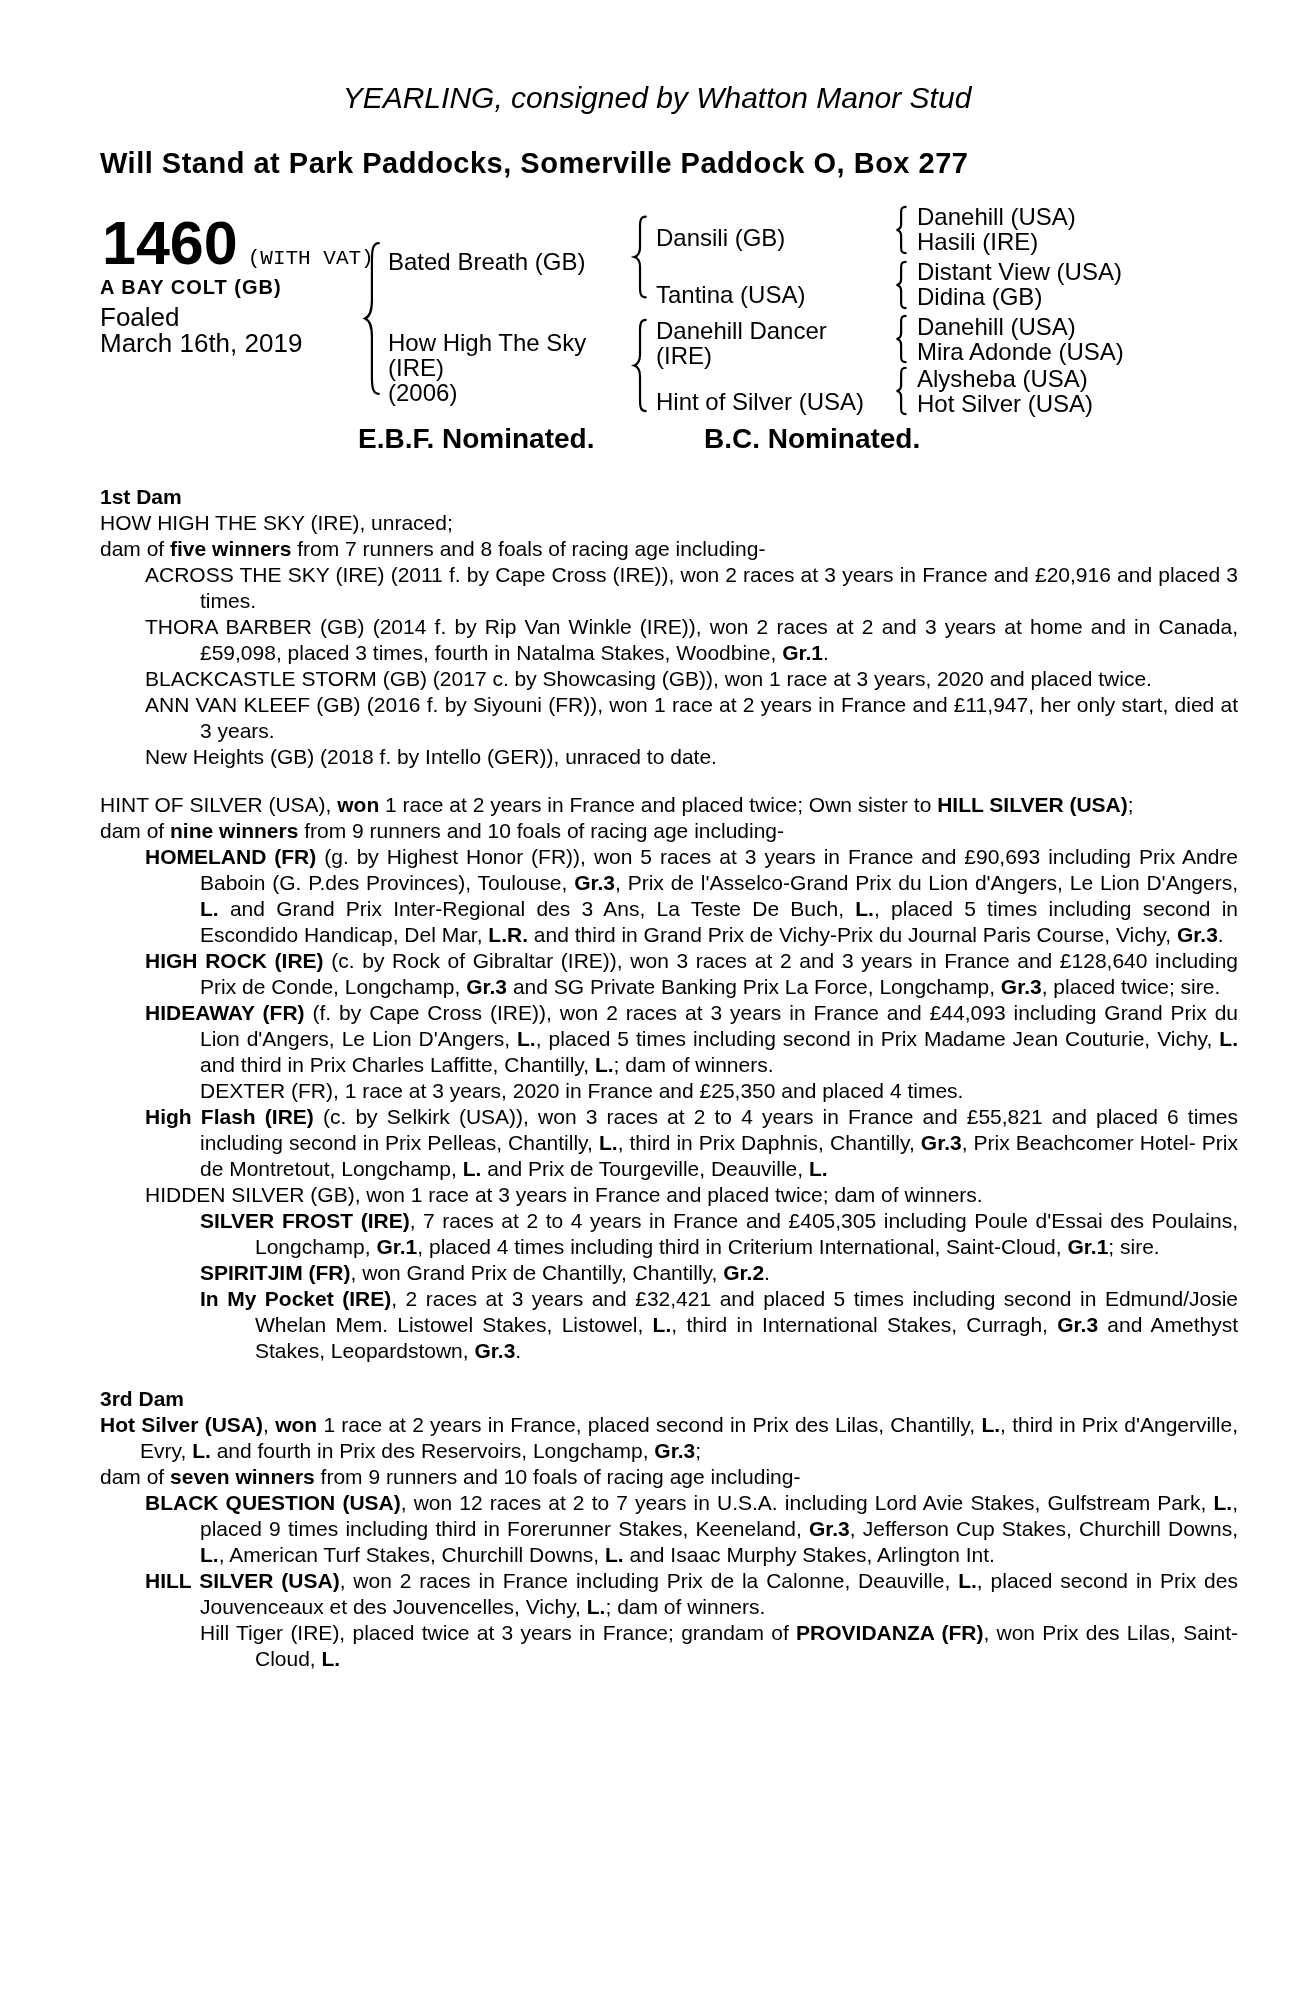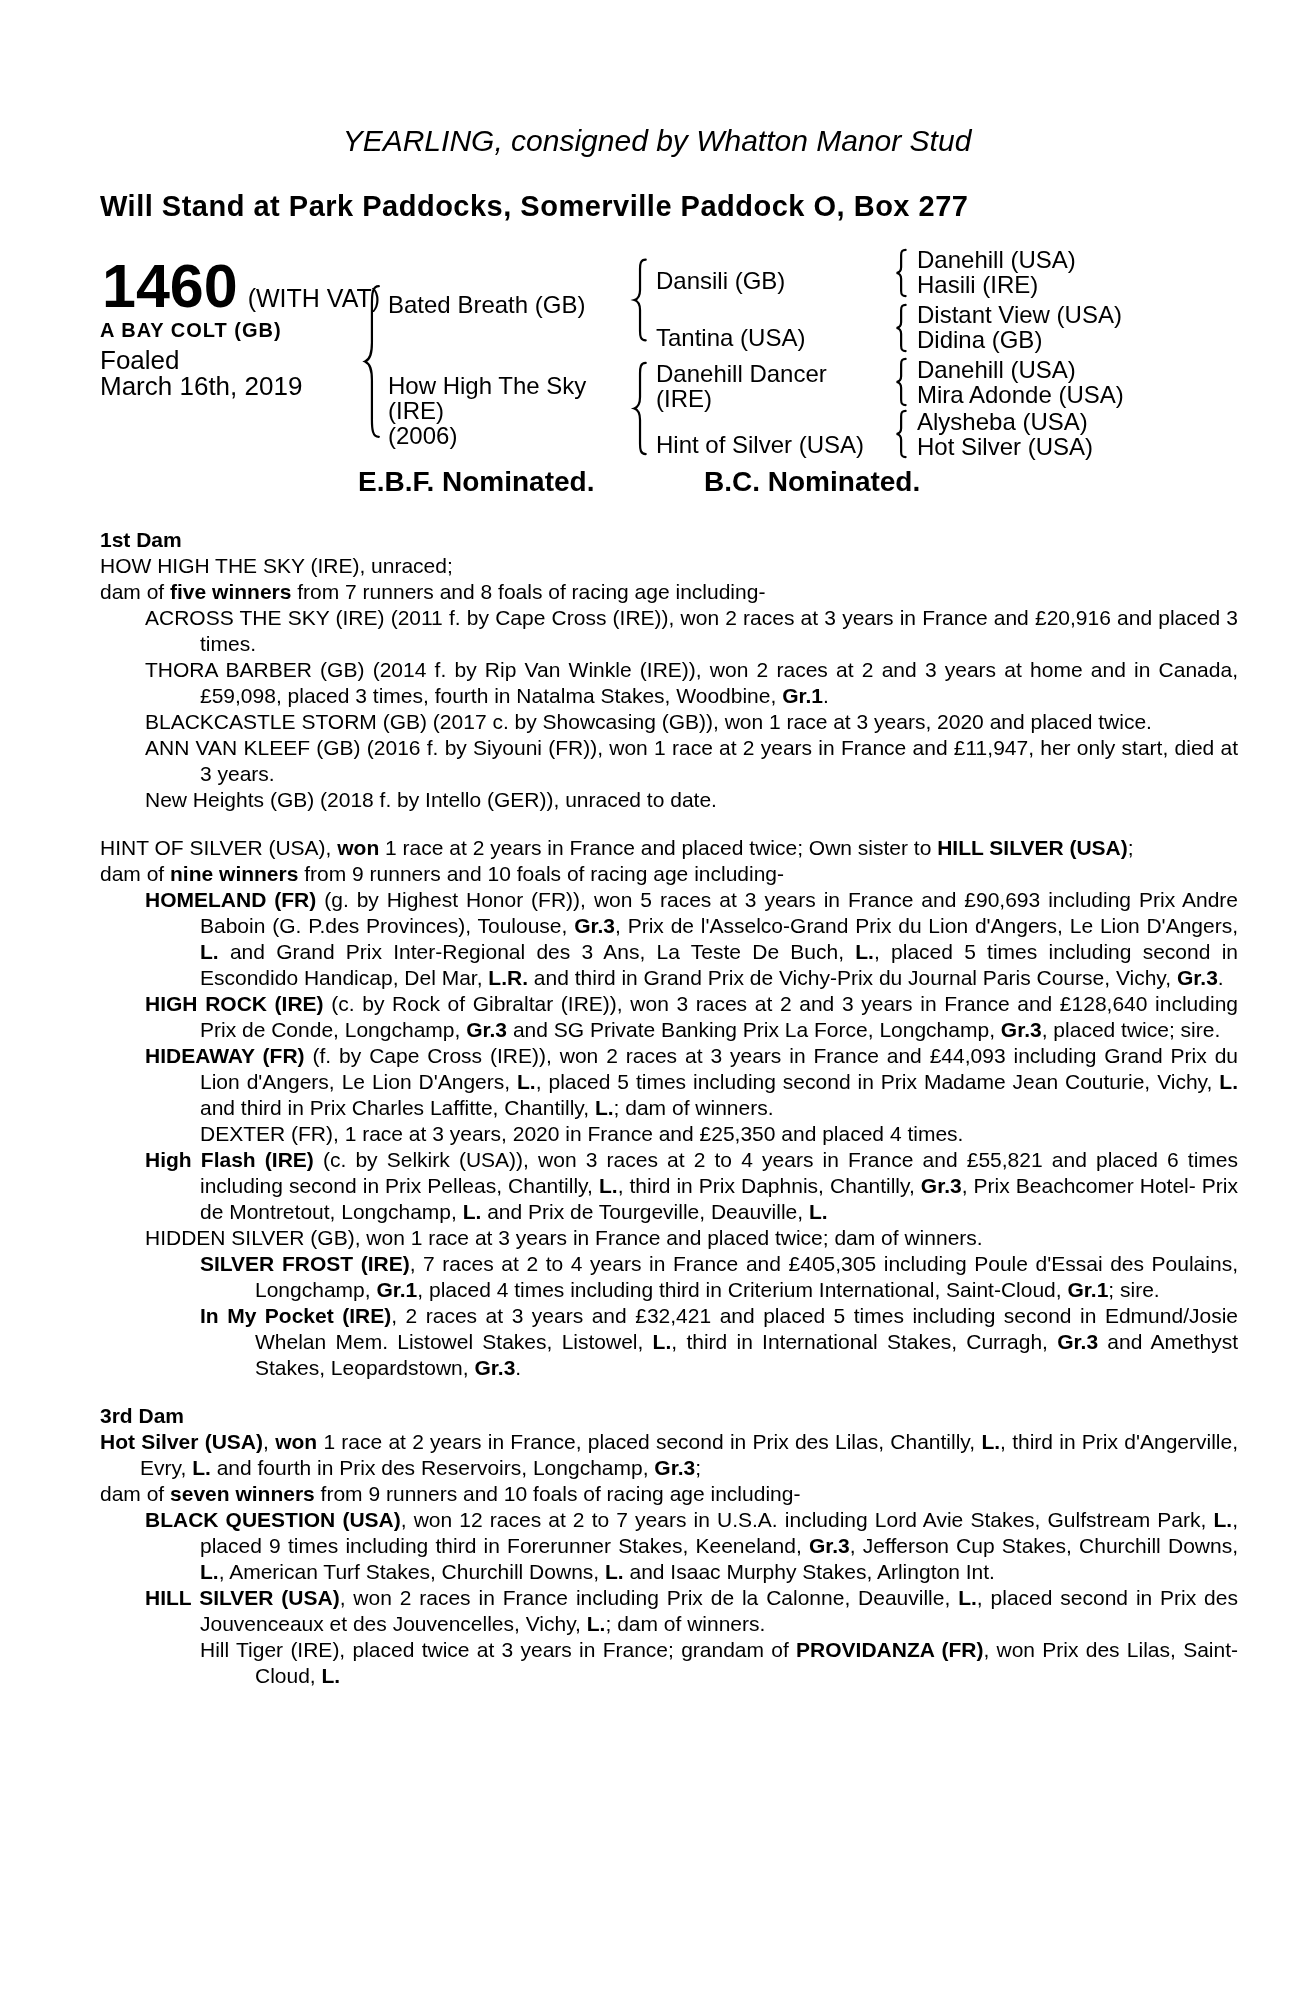--- a/index.html
+++ b/index.html
@@ -1,28 +1,28 @@
 <!DOCTYPE html>
 <html><head>
 <meta charset="utf-8">
 <style>
   html,body { margin:0; padding:0; background:#ffffff; }
   body { width:1314px; height:2000px; overflow:hidden; color:#000;
          font-family:"Liberation Sans", sans-serif; }
-  .page { position:relative; width:1314px; height:1662px; padding-top:80px; box-sizing:border-box;margin-top:43px; }
+  .page { position:relative; width:1314px; height:1662px; padding-top:80px; box-sizing:border-box; }
 
   .title { text-align:center; font-style:italic; font-size:30px; line-height:36px; }
   .stand { margin:30px 0 0 100px; font-weight:bold; font-size:29px; line-height:34px; letter-spacing:0.5px; }
 
   
   .pedigree { position:relative; margin:24px 0 0 100px; width:1138px; height:252px; font-size:24px; }
   .abs { position:absolute; white-space:nowrap; }
   .lot-line { left:2px; top:4px; }
   .lot-num { font-size:61px; font-weight:bold; }
-  .lot-vat { font-size:25px; margin-left:10px; }
+  .lot-vat { font-size:21px; margin-left:10px;font-family:Liberation Mono, monospace; }
   .colt { left:0; top:72px; font-size:20px; font-weight:bold; letter-spacing:1px; }
   .foal { left:0; top:100px; font-size:26px; line-height:26px; }
   .sire-name { left:288px; top:44px; }
   .dam-name  { left:288px; top:126px; line-height:25px; }
   .gp { left:556px; }
   .gp.ss { top:20px;text-align:center; }  .gp.sd { top:77px; }
   .gp.ds { top:114px; line-height:25px; } .gp.dd { top:184px; }
   .gg { left:817px; line-height:25px; }
   .gg.g1 { top:0; } .gg.g2 { top:55px; } .gg.g3 { top:110px; } .gg.g4 { top:162px; }
   .nom { font-weight:bold; font-size:28px; top:219px; }
@@ -139,20 +139,21 @@
       <section class="sect">
         <p class="lvl0"><span class="i">HINT OF SILVER (USA)</span><span>, </span><span class="b">won</span><span> 1 race at 2 years in France and placed twice; Own sister to </span><span class="b">HILL SILVER (USA)</span><span>;</span></p>
         <p class="lvl0"><span>dam of </span><span class="b">nine winners</span><span> from 9 runners and 10 foals of racing age including-</span></p>
         <p class="lvl1"><span class="b">HOMELAND (FR)</span><span> (g. by Highest Honor (FR)), won 5 races at 3 years in France and £90,693 including Prix Andre Baboin (G. P.des Provinces), Toulouse, </span><span class="b">Gr.3</span><span>, Prix de l'Asselco-Grand Prix du Lion d'Angers, Le Lion D'Angers, </span><span class="b">L.</span><span> and Grand Prix Inter-Regional des 3 Ans, La Teste De Buch, </span><span class="b">L.</span><span>, placed 5 times including second in Escondido Handicap, Del Mar, </span><span class="b">L.R.</span><span> and third in Grand Prix de Vichy-Prix du Journal Paris Course, Vichy, </span><span class="b">Gr.3</span><span>.</span></p>
         <p class="lvl1"><span class="b">HIGH ROCK (IRE)</span><span> (c. by Rock of Gibraltar (IRE)), won 3 races at 2 and 3 years in France and £128,640 including Prix de Conde, Longchamp, </span><span class="b">Gr.3</span><span> and SG Private Banking Prix La Force, Longchamp, </span><span class="b">Gr.3</span><span>, placed twice; sire.</span></p>
         <p class="lvl1"><span class="b">HIDEAWAY (FR)</span><span> (f. by Cape Cross (IRE)), won 2 races at 3 years in France and £44,093 including Grand Prix du Lion d'Angers, Le Lion D'Angers, </span><span class="b">L.</span><span>, placed 5 times including second in Prix Madame Jean Couturie, Vichy, </span><span class="b">L.</span><span> and third in Prix Charles Laffitte, Chantilly, </span><span class="b">L.</span><span>; dam of winners.</span></p>
         <p class="lvl2"><span class="i">DEXTER (FR)</span><span>, 1 race at 3 years, 2020 in France and £25,350 and placed 4 times.</span></p>
         <p class="lvl1"><span class="b">High Flash (IRE)</span><span> (c. by Selkirk (USA)), won 3 races at 2 to 4 years in France and £55,821 and placed 6 times including second in Prix Pelleas, Chantilly, </span><span class="b">L.</span><span>, third in Prix Daphnis, Chantilly, </span><span class="b">Gr.3</span><span>, Prix Beachcomer Hotel- Prix de Montretout, Longchamp, </span><span class="b">L.</span><span> and Prix de Tourgeville, Deauville, </span><span class="b">L.</span></p>
         <p class="lvl1"><span class="i">HIDDEN SILVER (GB)</span><span>, won 1 race at 3 years in France and placed twice; dam of winners.</span></p>
         <p class="lvl2"><span class="b">SILVER FROST (IRE)</span><span>, 7 races at 2 to 4 years in France and £405,305 including Poule d'Essai des Poulains, Longchamp, </span><span class="b">Gr.1</span><span>, placed 4 times including third in Criterium International, Saint-Cloud, </span><span class="b">Gr.1</span><span>; sire.</span></p>
+        <p class="lvl2"><span class="b">SPIRITJIM (FR)</span><span>, won Grand Prix de Chantilly, Chantilly, </span><span class="b">Gr.2</span><span>.</span></p>
         <p class="lvl2"><span class="b">In My Pocket (IRE)</span><span>, 2 races at 3 years and £32,421 and placed 5 times including second in Edmund/Josie Whelan Mem. Listowel Stakes, Listowel, </span><span class="b">L.</span><span>, third in International Stakes, Curragh, </span><span class="b">Gr.3</span><span> and Amethyst Stakes, Leopardstown, </span><span class="b">Gr.3</span><span>.</span></p>
       </section>
       <section class="sect">
         <div class="dam-h">3rd Dam</div>
         <p class="lvl0"><span class="b">Hot Silver (USA)</span><span>, </span><span class="b">won</span><span> 1 race at 2 years in France, placed second in Prix des Lilas, Chantilly, </span><span class="b">L.</span><span>, third in Prix d'Angerville, Evry, </span><span class="b">L.</span><span> and fourth in Prix des Reservoirs, Longchamp, </span><span class="b">Gr.3</span><span>;</span></p>
         <p class="lvl0"><span>dam of </span><span class="b">seven winners</span><span> from 9 runners and 10 foals of racing age including-</span></p>
         <p class="lvl1"><span class="b">BLACK QUESTION (USA)</span><span>, won 12 races at 2 to 7 years in U.S.A. including Lord Avie Stakes, Gulfstream Park, </span><span class="b">L.</span><span>, placed 9 times including third in Forerunner Stakes, Keeneland, </span><span class="b">Gr.3</span><span>, Jefferson Cup Stakes, Churchill Downs, </span><span class="b">L.</span><span>, American Turf Stakes, Churchill Downs, </span><span class="b">L.</span><span> and Isaac Murphy Stakes, Arlington Int.</span></p>
         <p class="lvl1"><span class="b">HILL SILVER (USA)</span><span>, won 2 races in France including Prix de la Calonne, Deauville, </span><span class="b">L.</span><span>, placed second in Prix des Jouvenceaux et des Jouvencelles, Vichy, </span><span class="b">L.</span><span>; dam of winners.</span></p>
         <p class="lvl2"><span>Hill Tiger (IRE), placed twice at 3 years in France; grandam of </span><span class="b">PROVIDANZA (FR)</span><span>, won Prix des Lilas, Saint-Cloud, </span><span class="b">L.</span></p>
       </section>

